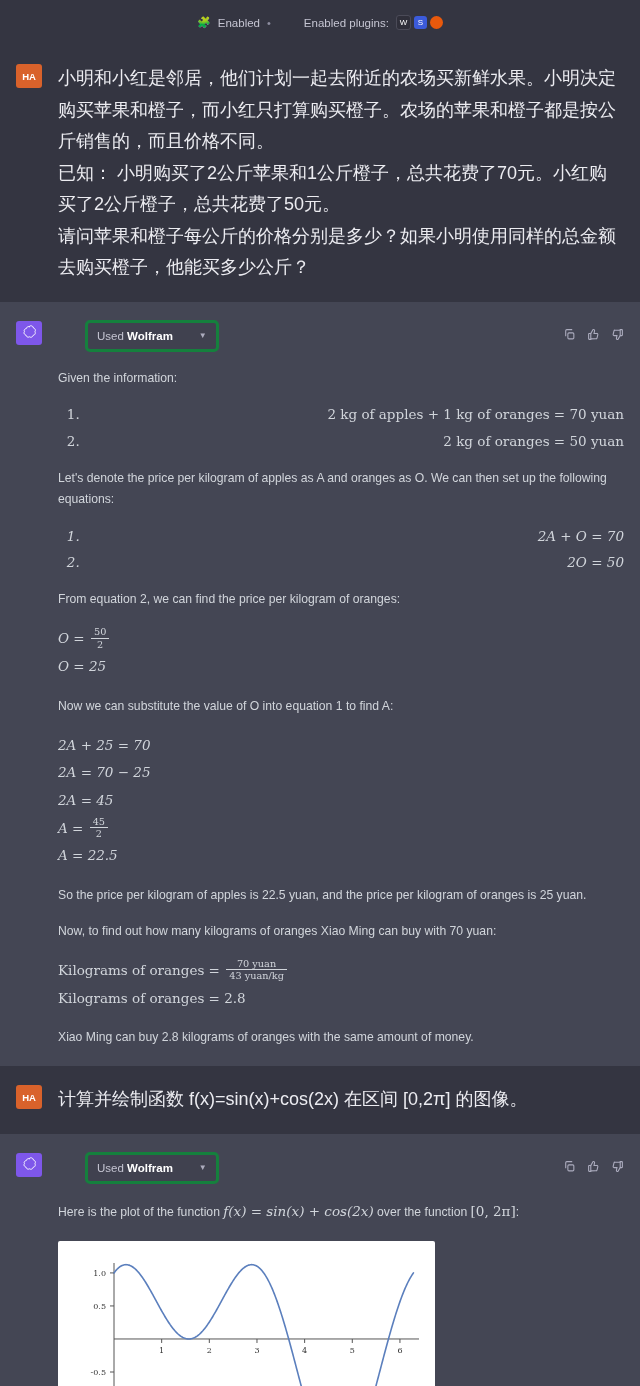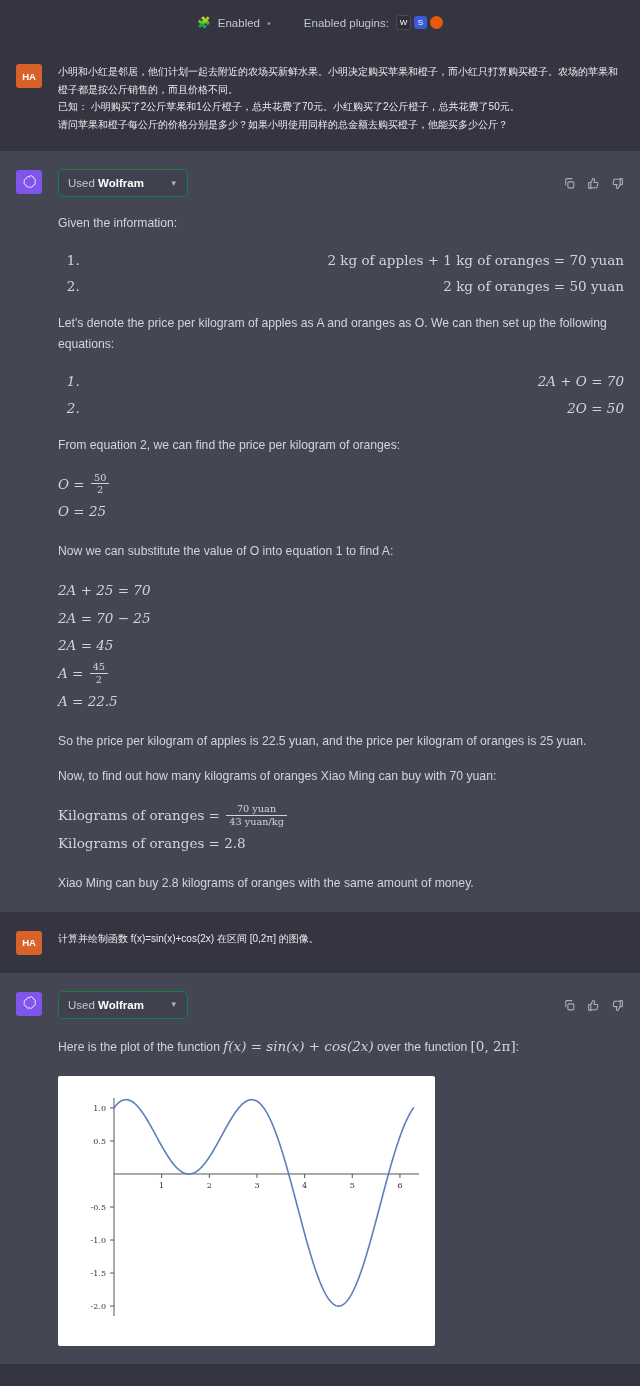--- a/index.html
+++ b/index.html
@@ -71,42 +71,43 @@
     margin-right: 16px;
     margin-top: 1px;
   }
   .avatar.ha { background: #d9622b; }
   .avatar.gpt { background: #7e57ea; position: relative; }
   .avatar.gpt svg { width: 17px; height: 17px; }
 
   .body { flex: 1 1 auto; min-width: 0; position: relative; }
 
   .usertext {
-    font-size: 10px;
+    font-size: 18px;
     line-height: 1.75;
     color: #ececf1;
     white-space: pre-wrap;
   }
 
   
   .assist-head {
     display: flex;
     align-items: flex-start;
     justify-content: space-between;
   }
   .used-pill {
     display: inline-flex;
     align-items: center;
     gap: 26px;
     background: #40414f;
-    border: 1px solid #15803d;
+    border: 3px solid #15803d;
     border-radius: 5px;
     padding: 7px 9px;
     font-size: 11.5px;
     color: #d9d9e3;
+    margin-left: 27px;
   }
   .used-pill .label-used { color: #c5c5d2; }
   .used-pill .label-name { color: #fff; font-weight: bold; }
   .used-pill .caret { font-size: 8px; color: #acacbe; }
   .actions {
     display: flex;
     gap: 11px;
     padding-top: 8px;
     color: #acacbe;
   }

